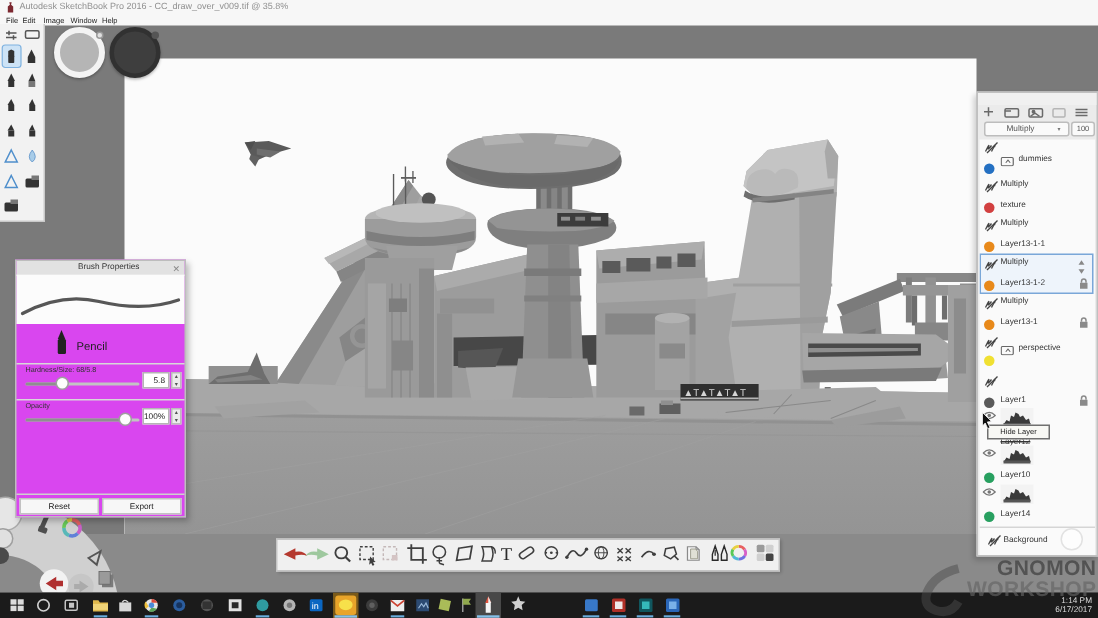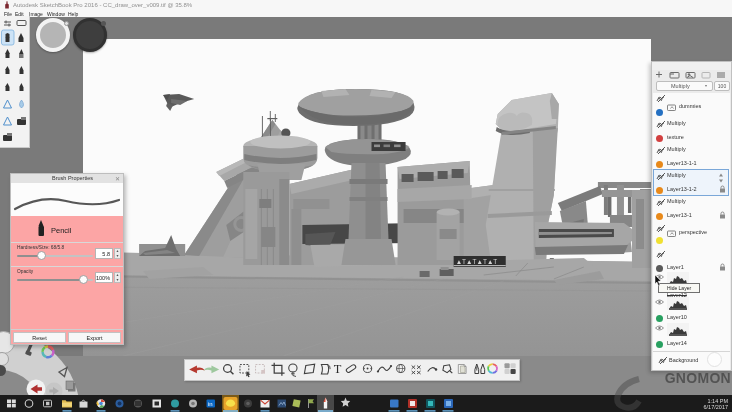--- a/index.html
+++ b/index.html
@@ -314,21 +314,21 @@
       <g fill="#7a7a7a">
           <rect x="68" y="71" width="7.5" height="8.5"></rect>
           <rect x="66" y="69" width="7.5" height="8.5" fill="#9a9a9a" stroke="#6a6a6a" stroke-width="0.6"></rect>
         </g>
     </svg>
   </div>
   <div class="abs" style="left:-8px;top:331px;width:21px;height:21px;border-radius:50%;background:#e6e6e6;border:1px solid #aaa;"></div>
   <div class="abs" style="left:-5px;top:352px;width:12px;height:12px;border-radius:50%;background:#e0e0e0;border:1px solid #9f9f9f;"></div>
   <div class="abs" style="left:-5px;top:365px;width:11px;height:11px;border-radius:50%;background:#4a4a4a;"></div>
 
-  <div class="abs" style="left:10px;top:173px;width:114px;height:172px;background:#fca5a5;border:1px solid #bdbdbd;box-sizing:border-box;box-shadow:2px 2px 4px rgba(0,0,0,0.25);z-index:20;">
+  <div class="abs" style="left:10px;top:173px;width:114px;height:172px;background:#d946ef;border:1px solid #bdbdbd;box-sizing:border-box;box-shadow:2px 2px 4px rgba(0,0,0,0.25);z-index:20;">
     <div class="abs" style="left:0;top:0;width:112px;height:9px;background:#e2e2e2;border-bottom:1px solid #cfcfcf;">
       <div class="abs" style="left:41px;top:1px;font-size:5.5px;color:#333;">Brush Properties</div>
       <div class="abs" style="left:104px;top:1px;font-size:6px;color:#888;">✕</div>
     </div>
     <div class="abs" style="left:0;top:9px;width:112px;height:33px;background:#fcfcfc;">
       <svg width="112" height="33" viewBox="0 0 112 33">
           <path d="M4 26 Q30 12 55 18 Q85 25 108 17" stroke="#3a3a3a" stroke-width="2.2" fill="none" stroke-linecap="round" opacity="0.85"></path>
         </svg>
     </div>
     <svg class="abs" style="left:26px;top:46px;" width="10" height="18" viewBox="0 0 10 18">
@@ -607,18 +607,19 @@
         <rect x="426" y="4" width="9" height="9" rx="1" fill="#10565e"></rect>
         <rect x="428" y="6" width="5" height="5" fill="#35b8ba"></rect>
         <rect x="424.5" y="15.2" width="11" height="1.4" fill="#6aaede"></rect>
         <rect x="444" y="4" width="9" height="9" rx="1" fill="#2a66b8"></rect>
         <rect x="446" y="6" width="5" height="5" fill="#7ab0e8"></rect>
         <rect x="442.5" y="15.2" width="11" height="1.4" fill="#6aaede"></rect>
       </svg><div class="abs" style="right:4px;top:2.5px;font-size:5.5px;color:#dcdcdc;text-align:right;line-height:6px;">1:14 PM<br>6/17/2017</div></div>
 
   <div class="abs" style="left:592px;top:370px;width:140px;height:42px;overflow:hidden;z-index:30;font-weight:bold;">
     <div class="abs" style="right:1px;top:0;font-size:14px;letter-spacing:0.3px;color:rgba(62,62,62,0.72);">GNOMON</div>
+    <div class="abs" style="right:1px;top:13.5px;font-size:14px;letter-spacing:0.3px;color:rgba(100,100,100,0.65);">WORKSHOP</div>
     <svg class="abs" style="left:14px;top:4px;" width="40" height="38" viewBox="0 0 40 38">
         <path d="M33 5 Q17 9 12 21 Q9 30 18 33 Q28 36 33 27" fill="none" stroke="rgba(75,75,75,0.5)" stroke-width="6"></path>
       </svg>
   </div>
 
 </div>
 
 </body></html>

